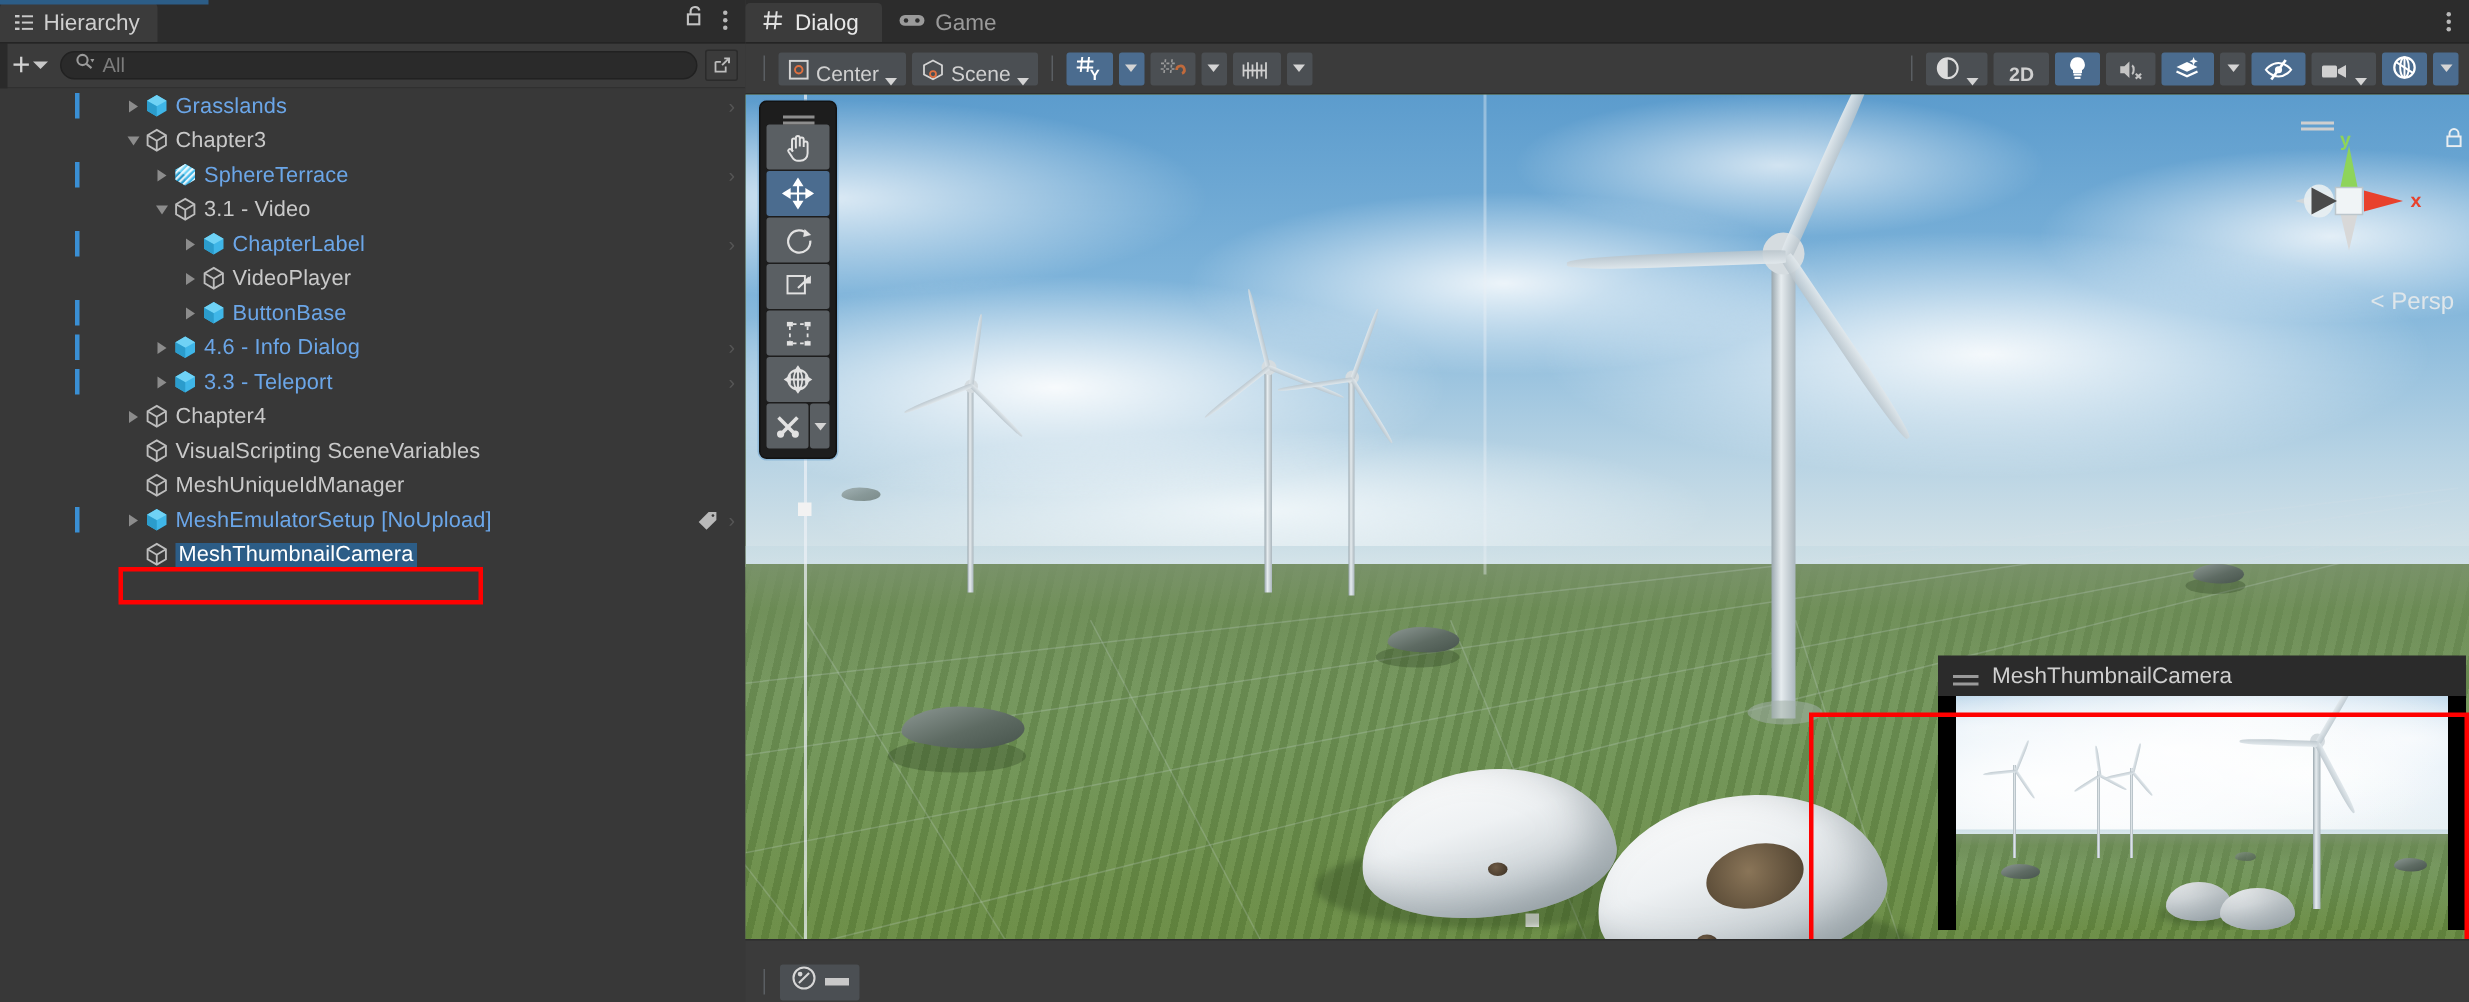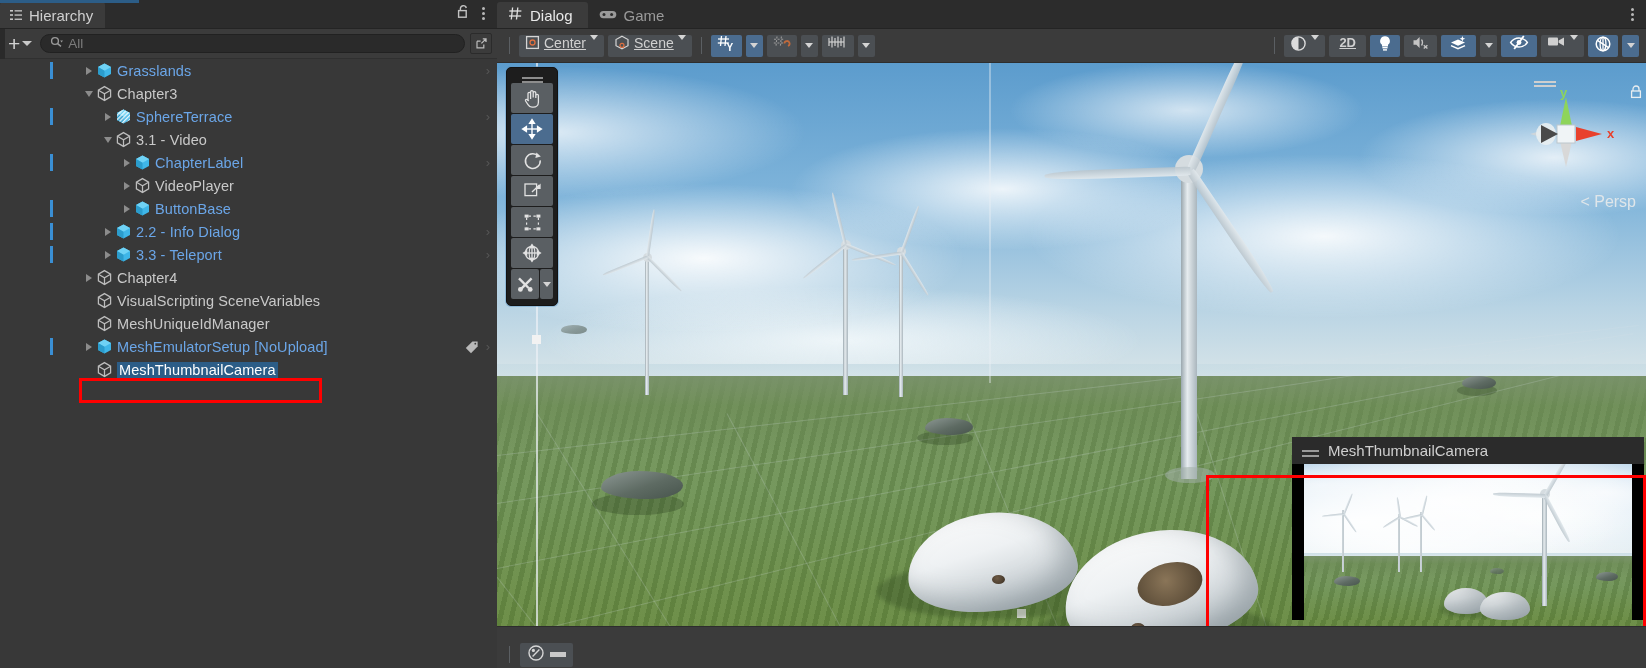--- a/index.html
+++ b/index.html
@@ -93,22 +93,22 @@
     height: 26px; display: flex; align-items: center; gap: 7px; padding: 0 15px 0 11px;
     color: #9a9a9a; font-size: 15px; border-top-left-radius: 3px; border-top-right-radius: 3px;
   }
   .stab.active { background: #3b3b3b; color: #e8e8e8; }
 
   .scene-toolbar {
     height: 34px; background: #3b3b3b; display: flex; align-items: center;
     gap: 4px; padding: 0 7px; border-bottom: 1px solid #2e2e2e;
   }
   .tb-btn {
-    height: 22px; display: flex; align-items: flex-start; gap: 4px; padding: 0 6px;
-    background: #4b4f53; border-radius: 2px; color: #d0d0d0; font-size: 14px; text-decoration: underline;
+    height: 22px; display: flex; align-items: flex-end; gap: 4px; padding: 0 6px;
+    background: #4b4f53; border-radius: 2px; color: #d0d0d0; font-size: 14px;
   }
   .tb-btn.on { background: #4b6c8f; }
   .tb-btn.flat { background: #4b4f53; }
   .tb-sep { width: 1px; height: 17px; background: #5b5f63; margin: 0 5px; }
   .tb-dd { width: 17px; height: 22px; display: flex; align-items: center; justify-content: center;
     background: #4b4f53; border-radius: 2px; }
   .tb-dd.on { background: #4b6c8f; }
   .caret-sm { width: 0; height: 0; border-left: 4.5px solid transparent;
     border-right: 4.5px solid transparent; border-top: 5px solid #d4d4d4; }
 
@@ -388,21 +388,21 @@
           <div class="twisty">
             <span class="tri-right"></span>
           </div>
           <div class="goicon">
             <svg width="17" height="17" viewBox="0 0 17 17">
               <path d="M8.5 1.4 15 5.1v6.8L8.5 15.6 2 11.9V5.1z" fill="#3fb6e8"></path>
               <path d="M8.5 1.4 15 5.1 8.5 8.8 2 5.1z" fill="#6fd2f5"></path>
               <path d="M2 5.1v6.8l6.5 3.7V8.8z" fill="#2b9ccc"></path>
             </svg>
           </div>
-          <span class="rowname">2.2 - Info Dialog</span>
+          <span class="rowname">4.6 - Info Dialog</span>
           <div class="row-right">
             <span class="chev">›</span>
           </div>
         </div>
         <div class="row blue">
           <div class="prefab-bar"></div>
           <div style="width: 100px; flex: 0 0 auto;"></div>
           <div class="twisty">
             <span class="tri-right"></span>
           </div>

